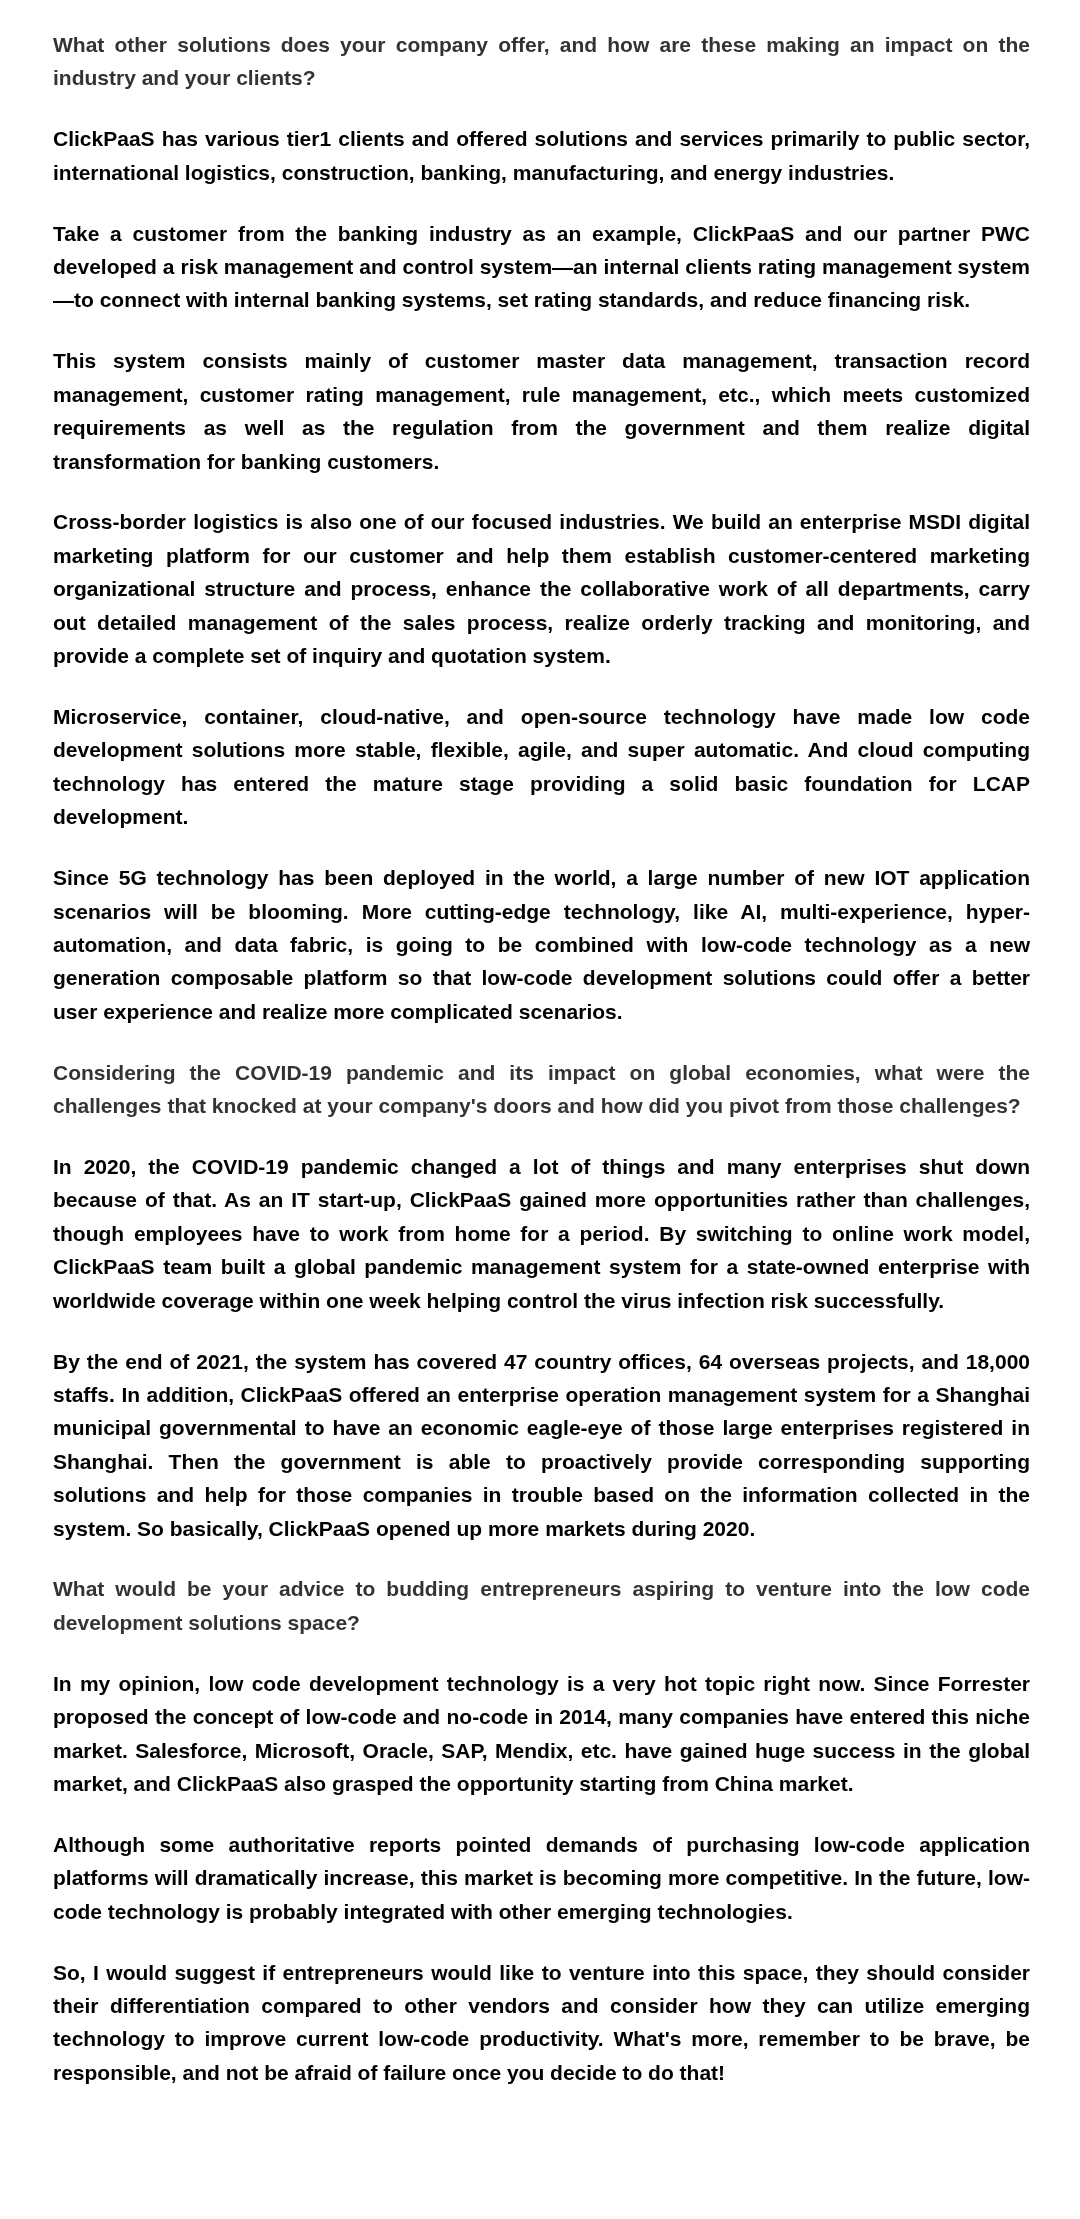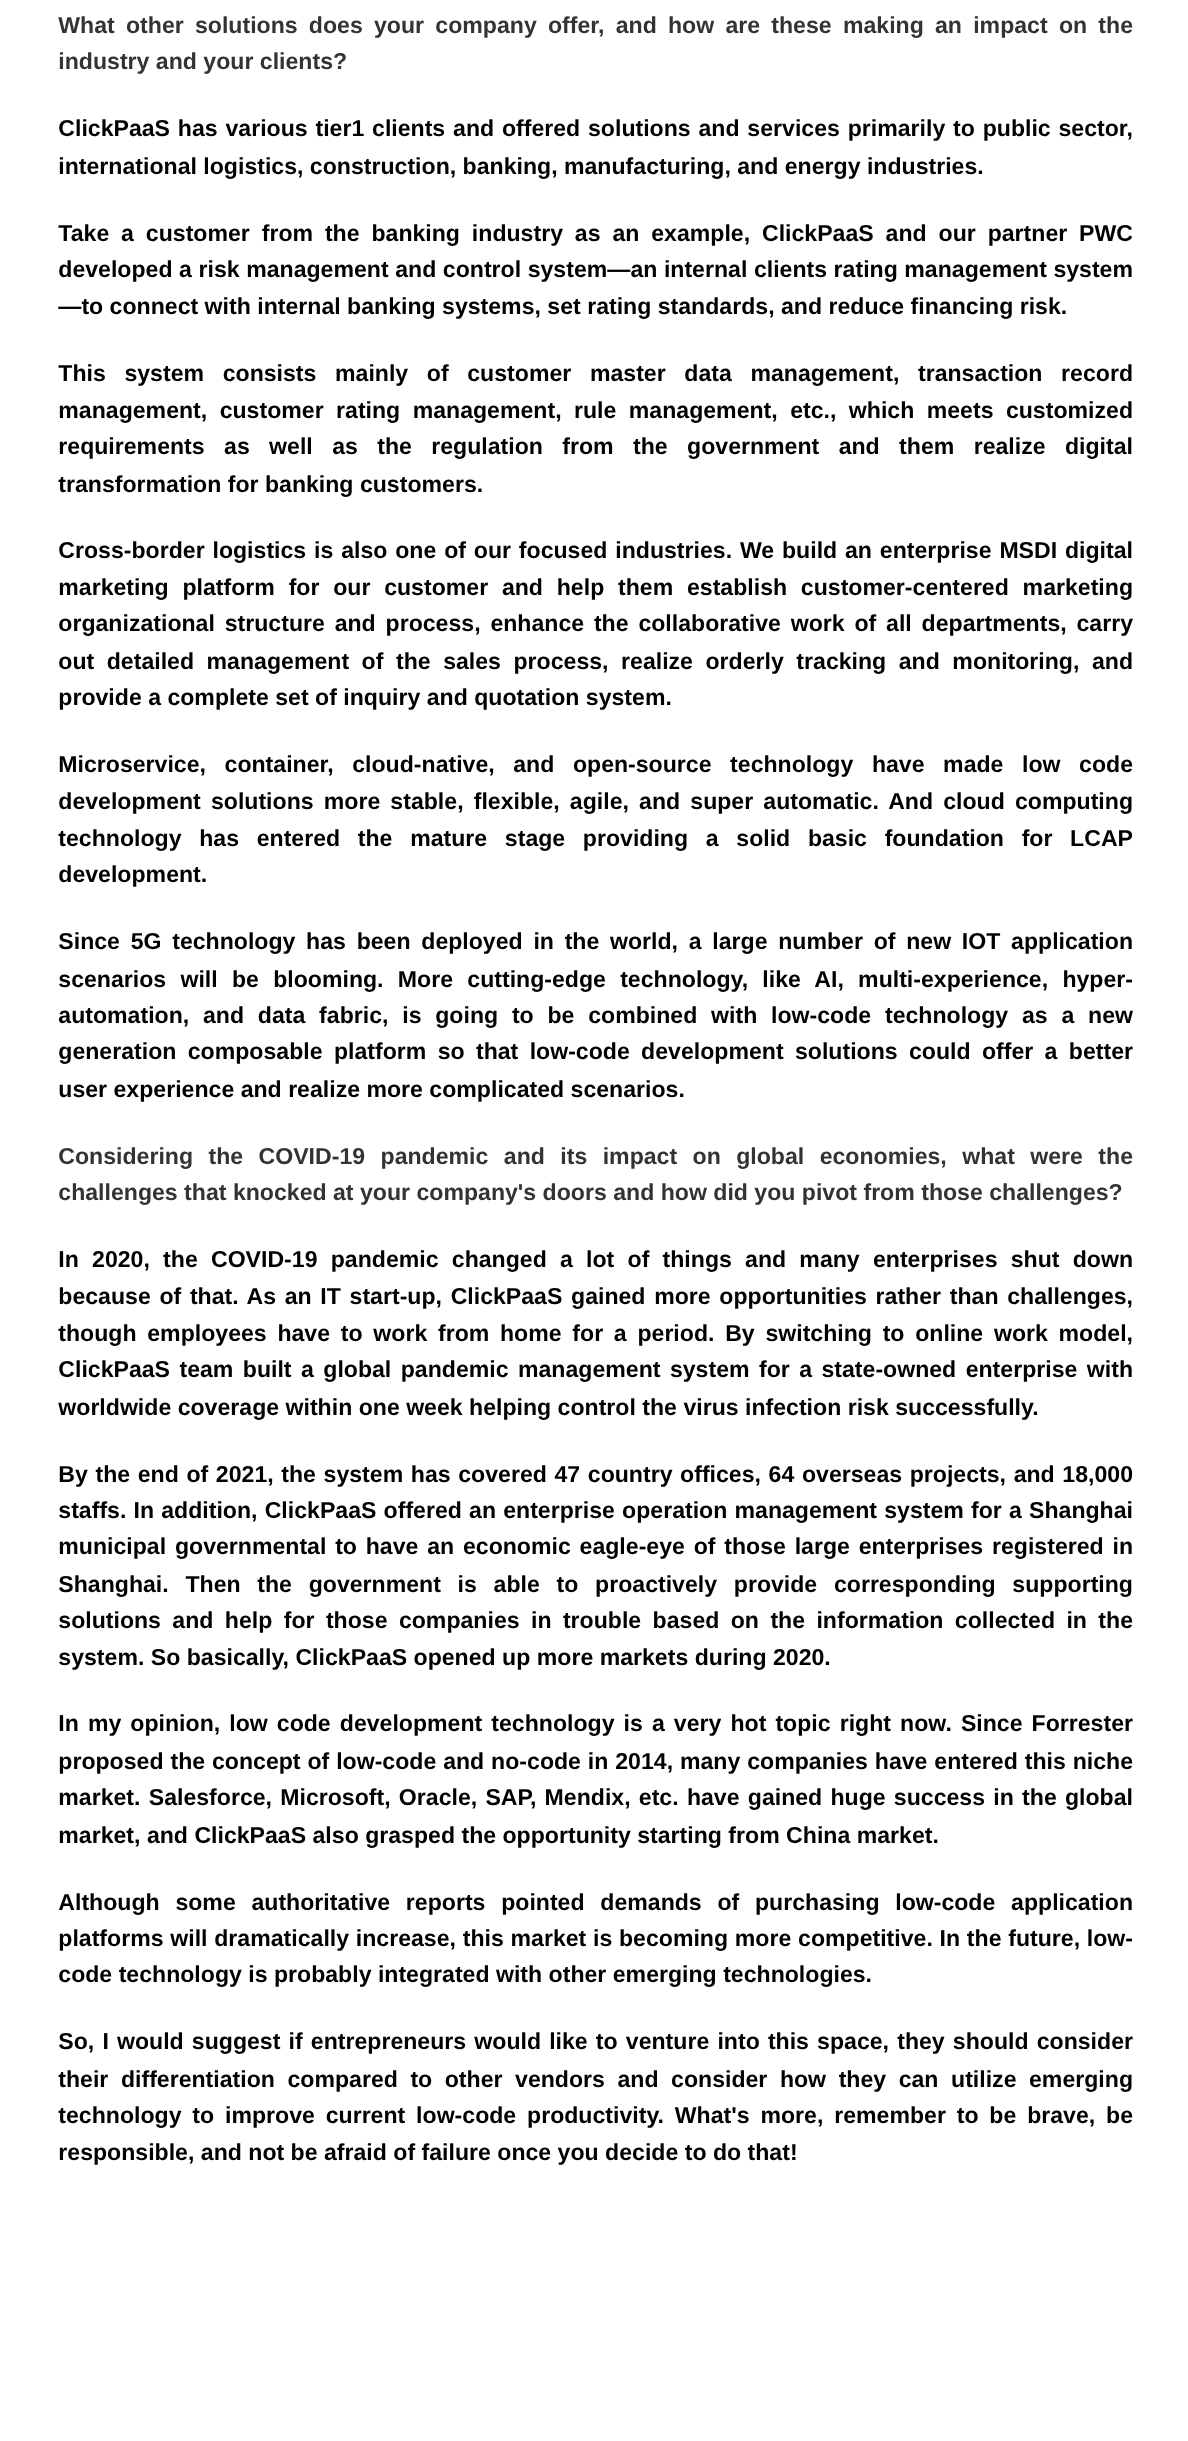--- a/index.html
+++ b/index.html
@@ -10,21 +10,21 @@
   body {
     width: 1080px;
     height: 2219px;
     position: relative;
     font-family: "Liberation Sans", sans-serif;
     overflow: hidden;
   }
   .article {
     position: absolute;
     left: 53px;
-    top: 7px;
+    top: 28px;
     width: 977px;
   }
   .article p {
     margin: 0 0 27.5px 0;
     font-size: 21px;
     line-height: 33.4px;
     text-align: justify;
   }
   .question {
     color: #333333;
@@ -49,17 +49,18 @@
   <p class="answer">This system consists mainly of customer master data management, transaction record management, customer rating management, rule management, etc., which meets customized requirements as well as the regulation from the government and them realize digital transformation for banking customers.</p>
   <p class="answer">Cross-border logistics is also one of our focused industries. We build an enterprise MSDI digital marketing platform for our customer and help them establish customer-centered marketing organizational structure and process, enhance the collaborative work of all departments, carry out detailed management of the sales process, realize orderly tracking and monitoring, and provide a complete set of inquiry and quotation system.</p>
 
   <p class="answer">Microservice, container, cloud-native, and open-source technology have made low code development solutions more stable, flexible, agile, and super automatic. And cloud computing technology has entered the mature stage providing a solid basic foundation for LCAP development.</p>
   <p class="answer">Since 5G technology has been deployed in the world, a large number of new IOT application scenarios will be blooming. More cutting-edge technology, like AI, multi-experience, hyper-automation, and data fabric, is going to be combined with low-code technology as a new generation composable platform so that low-code development solutions could offer a better user experience and realize more complicated scenarios.</p>
 
   <p class="question">Considering the COVID-19 pandemic and its impact on global economies, what were the challenges that knocked at your company's doors and how did you pivot from those challenges?</p>
   <p class="answer">In 2020, the COVID-19 pandemic changed a lot of things and many enterprises shut down because of that. As an IT start-up, ClickPaaS gained more opportunities rather than challenges, though employees have to work from home for a period. By switching to online work model, ClickPaaS team built a global pandemic management system for a state-owned enterprise with worldwide coverage within one week helping control the virus infection risk successfully.</p>
   <p class="answer">By the end of 2021, the system has covered 47 country offices, 64 overseas projects, and 18,000 staffs. In addition, ClickPaaS offered an enterprise operation management system for a Shanghai municipal governmental to have an economic eagle-eye of those large enterprises registered in Shanghai. Then the government is able to proactively provide corresponding supporting solutions and help for those companies in trouble based on the information collected in the system. So basically, ClickPaaS opened up more markets during 2020.</p>
 
+  <p class="question">What would be your advice to budding entrepreneurs aspiring to venture into the low code development solutions space?</p>
   <p class="answer">In my opinion, low code development technology is a very hot topic right now. Since Forrester proposed the concept of low-code and no-code in 2014, many companies have entered this niche market. Salesforce, Microsoft, Oracle, SAP, Mendix, etc. have gained huge success in the global market, and ClickPaaS also grasped the opportunity starting from China market.</p>
   <p class="answer">Although some authoritative reports pointed demands of purchasing low-code application platforms will dramatically increase, this market is becoming more competitive. In the future, low-code technology is probably integrated with other emerging technologies.</p>
   <p class="answer">So, I would suggest if entrepreneurs would like to venture into this space, they should consider their differentiation compared to other vendors and consider how they can utilize emerging technology to improve current low-code productivity. What's more, remember to be brave, be responsible, and not be afraid of failure once you decide to do that!</p>
 
 </div>
 
 </body></html>

